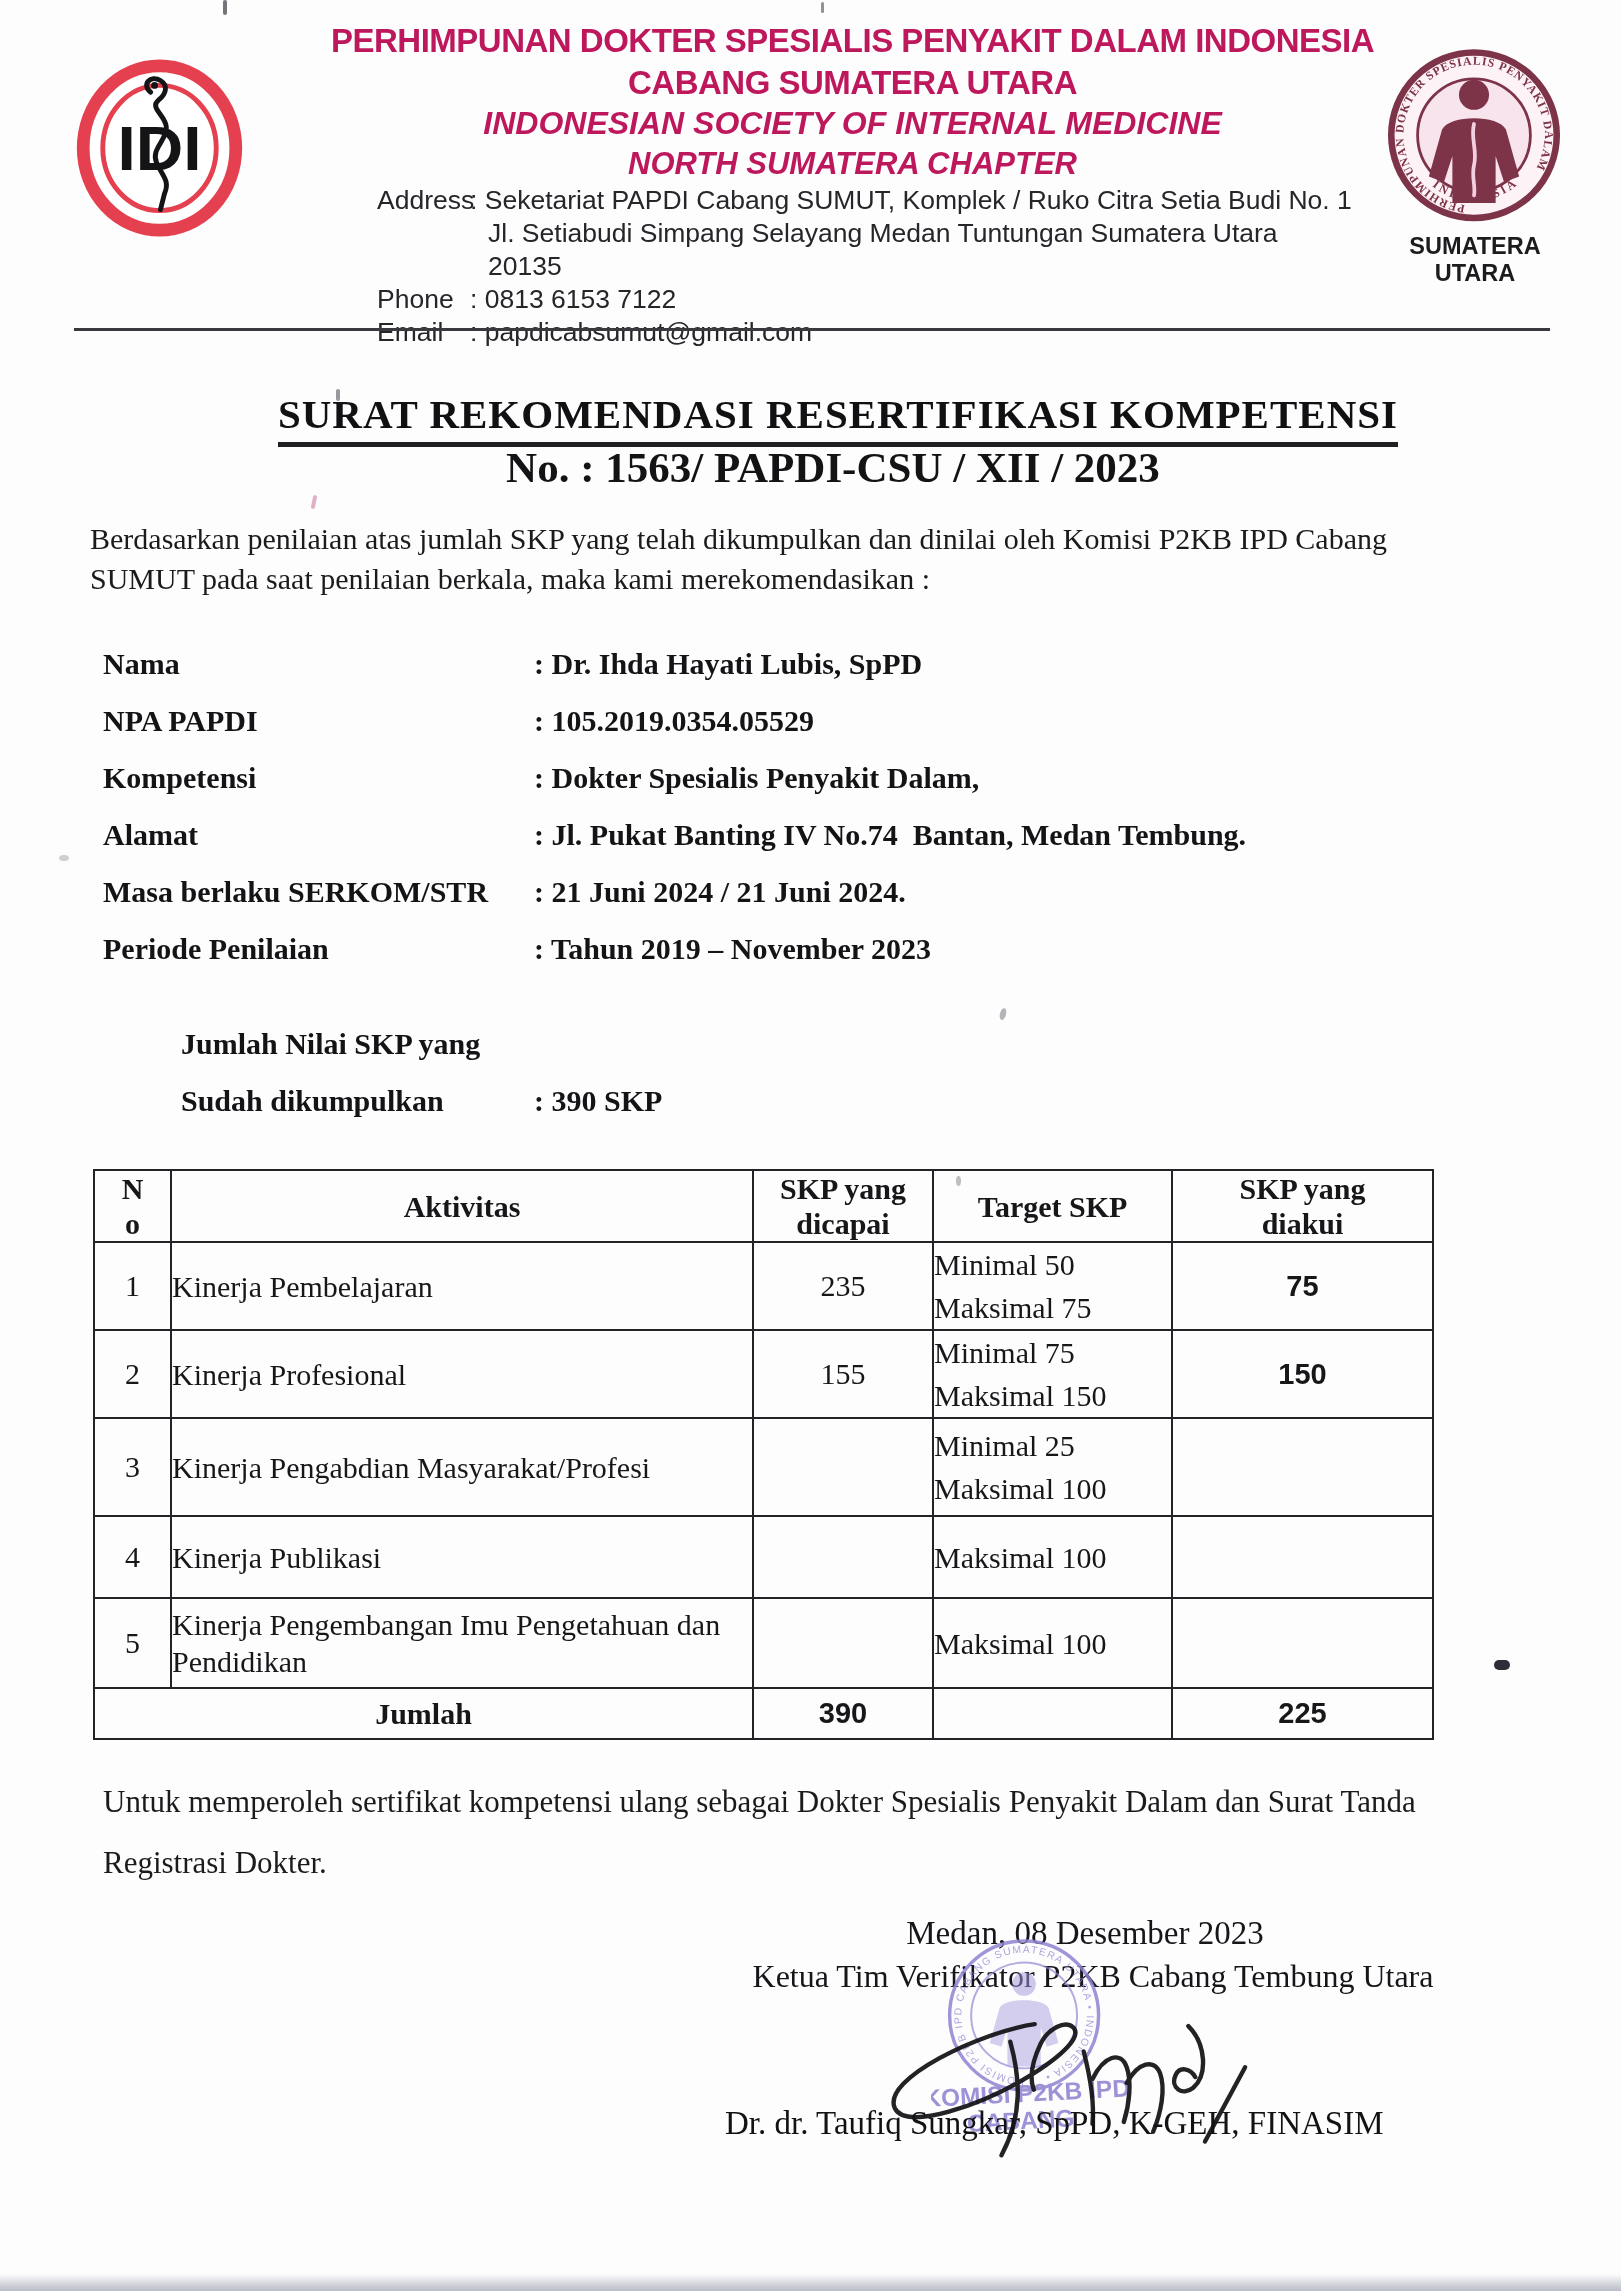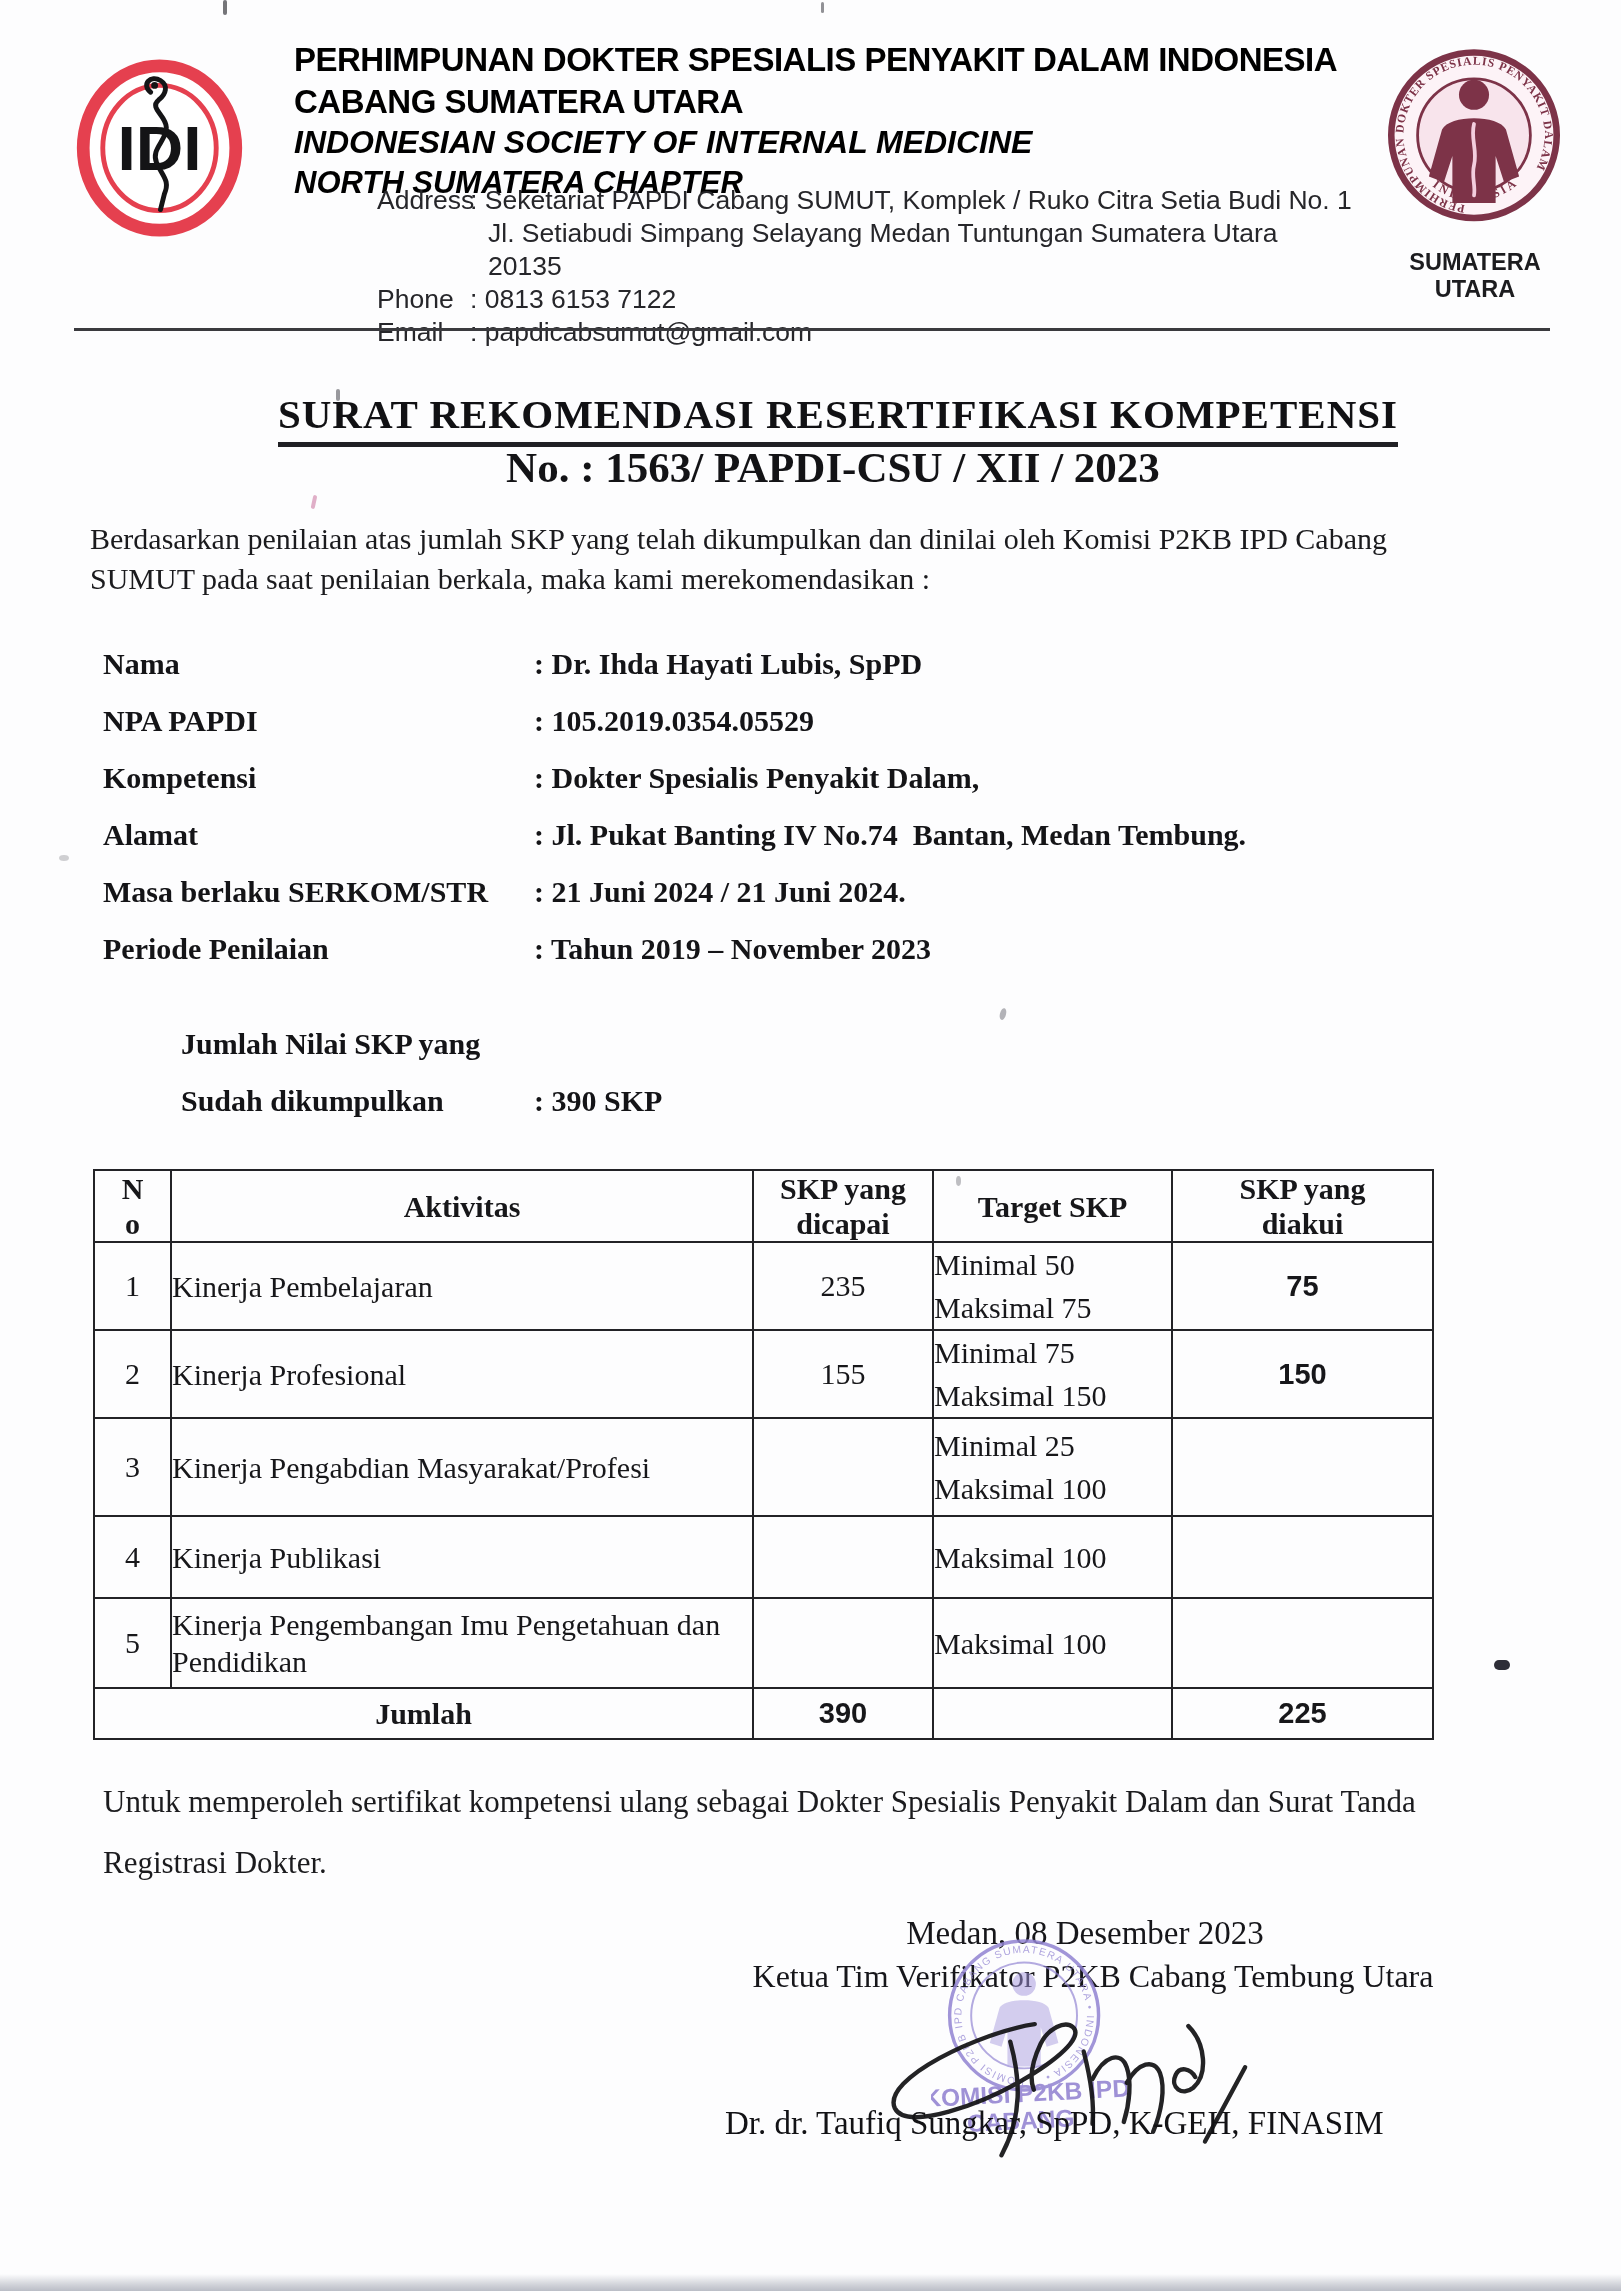--- a/index.html
+++ b/index.html
@@ -3,35 +3,35 @@
 <meta charset="utf-8">
 <style>
   html,body{margin:0;padding:0;background:#e8e8ea;}
   #page{
     position:relative; width:1621px; height:2292px; margin:0 auto;
     background:#fdfdfe; overflow:hidden; color:#1a1a1c;
     font-family:"Liberation Serif", serif;
   }
   .abs{position:absolute;}
   
-  .hdr-center{left:294px; top:38px; width:1117px; text-align:left;
-    font-family:"Liberation Sans", sans-serif; color:#000000;}
+  .hdr-center{left:294px; top:19px; width:1117px; text-align:center;
+    font-family:"Liberation Sans", sans-serif; color:#be185d;}
   .hdr-l1{font-size:33px; font-weight:bold; letter-spacing:-0.5px; line-height:43px;}
   .hdr-l2{font-size:33px; font-weight:bold; letter-spacing:-0.5px; line-height:41px;}
   .hdr-l3{font-size:32px; font-weight:bold; font-style:italic; line-height:41px;}
   .hdr-l4{font-size:31px; font-weight:bold; font-style:italic; line-height:39px;}
   .hdr-contact{left:377px; top:184px; width:980px;
     font-family:"Liberation Sans", sans-serif; font-size:26.5px; color:#26262a; line-height:33px;}
   .contact-row{display:flex;}
   .contact-label{width:93px; flex:0 0 93px;}
   .contact-val{white-space:pre;}
   .contact-indent{padding-left:111px;}
   .divider{left:74px; top:328px; width:1476px; height:2.9px; background:#3a3a3e;}
   .right-logo-caption{left:1372px; top:233px; width:206px; text-align:center;
-    font-family:"Liberation Sans", sans-serif; font-weight:bold; font-size:23.5px; color:#1c1c1f;margin-top:16px;}
+    font-family:"Liberation Sans", sans-serif; font-weight:bold; font-size:23.5px; color:#1c1c1f;}
   
   .title-wrap{left:147px; top:390px; width:1382px; text-align:center;}
   .title-main{display:inline-block; font-size:41px; font-weight:bold; letter-spacing:1px;
     border-bottom:5.9px solid #202024; padding-bottom:3.9px; color:#111114;}
   .title-no{left:147px; top:443px; width:1372px; text-align:center;
     font-size:43px; font-weight:bold; color:#131316;}
   
   .intro{left:90px; top:519px; width:1470px; font-size:30px; line-height:40px; color:#1b1b1e;}
   
   .fields{left:103px; top:647px; width:1392px; font-size:30px; font-weight:bold; color:#141417;}

